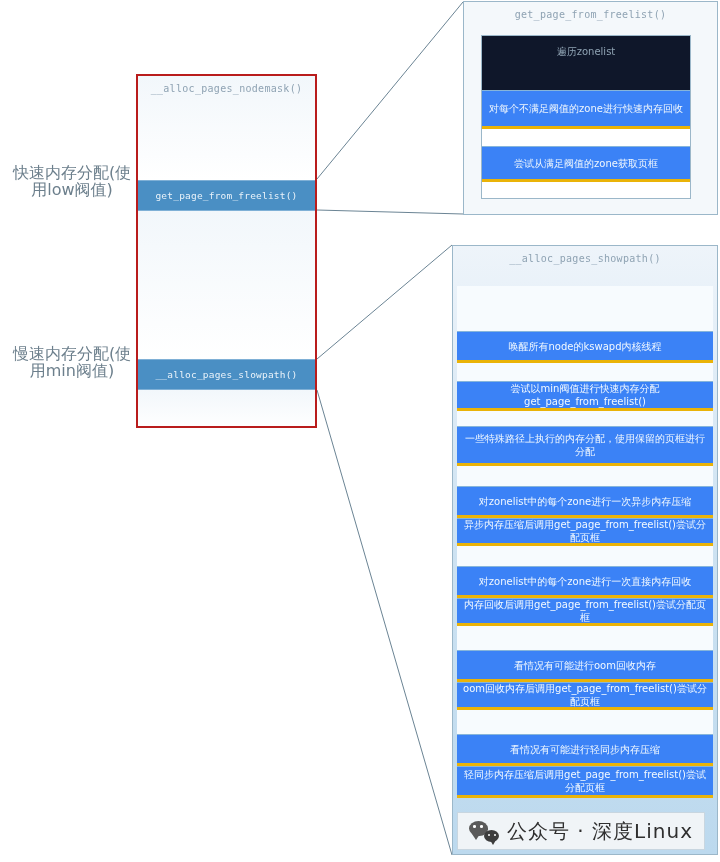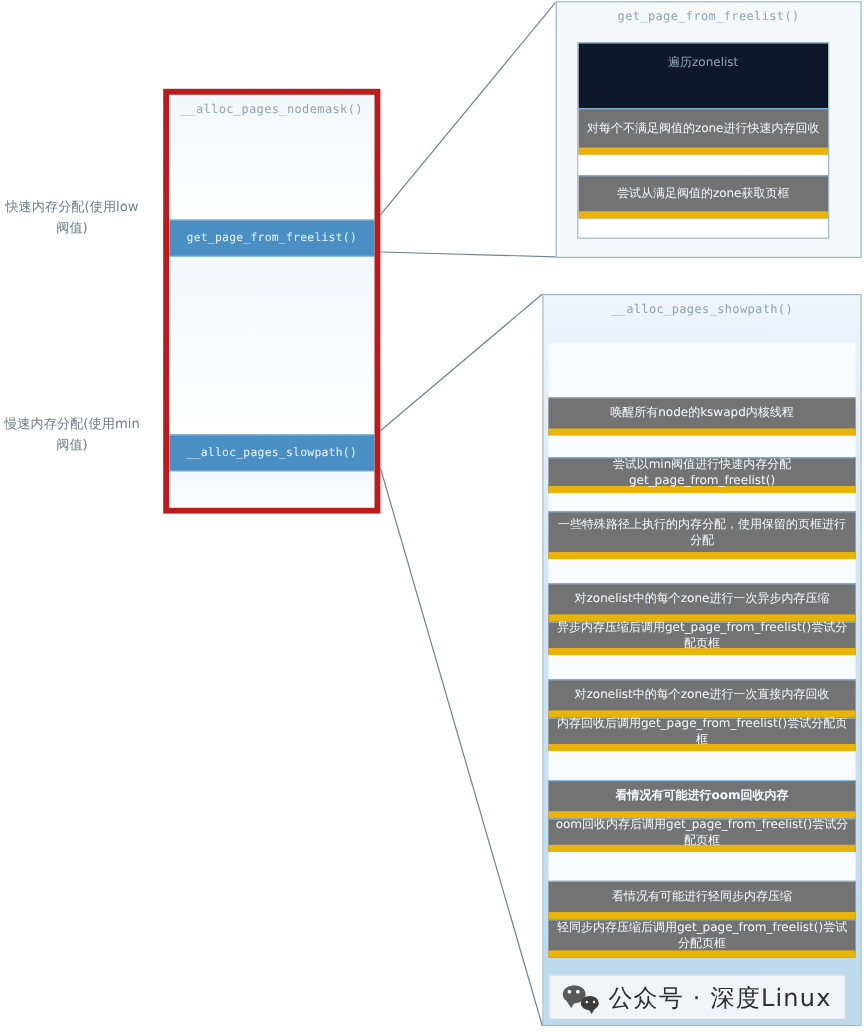--- a/index.html
+++ b/index.html
@@ -38,21 +38,21 @@
     color: #8fa3b3;
     font-size: 10px;
     letter-spacing: .3px;
     padding-top: 7px;
     font-family: "DejaVu Sans Mono", "Liberation Mono", monospace;
   }
 
   
   .stack {
     position: absolute;
-    border: 5px solid #b91c1c;
+    border: 2px solid #b91c1c;
     box-sizing: border-box;
     background: #ffffff;
     overflow: hidden;
   }
   .stack-seg {
     box-sizing: border-box;
     width: 100%;
     display: flex;
     align-items: center;
     justify-content: center;
@@ -68,49 +68,50 @@
     letter-spacing: .2px;
     border-top: 1px solid #7fb0d6;
     border-bottom: 1px solid #7fb0d6;
   }
 
   
   .side-label {
     position: absolute;
     width: 120px;
     text-align: center;
-    font-size: 11px;
+    font-size: 16px;
     color: #6c7f8c;
     line-height: 17px;
+    margin-left: 12px;
   }
 
   
   .inner-box {
     position: absolute;
     border: 1px solid #9bb7c9;
     box-sizing: border-box;
     background: #ffffff;
     overflow: hidden;
   }
   .row {
     box-sizing: border-box;
     width: 100%;
     display: flex;
     align-items: center;
     justify-content: center;
     text-align: center;
     padding: 0 6px;
   }
   .row-blue {
-    background: #737373;
+    background: #3b82f6;
     color: #f0f7fd;
     font-size: 10px;
     line-height: 13px;
     border-top: 1px solid #86b5da;
-    border-bottom: 6px solid #eab308;
+    border-bottom: 3px solid #eab308;
   }
   .row-white {
     background: #ffffff;
   }
   .row-pale {
     background: #0f172a;
   }
 
   
   #slowpath-panel {
@@ -265,21 +266,21 @@
       <div class="row row-white" style="height:20px;"></div>
 
       <div class="row row-blue" style="height:32px;">
         <span>对zonelist中的每个zone进行一次直接内存回收</span>
       </div>
       <div class="row row-blue" style="height:28px;">
         <span>内存回收后调用get_page_from_freelist()尝试分配页框</span>
       </div>
       <div class="row row-white" style="height:24px;"></div>
 
-      <div class="row row-blue" style="height:32px;font-weight:bold;">
+      <div class="row row-blue" style="height:32px;">
         <span>看情况有可能进行oom回收内存</span>
       </div>
       <div class="row row-blue" style="height:28px;">
         <span>oom回收内存后调用get_page_from_freelist()尝试分配页框</span>
       </div>
       <div class="row row-white" style="height:24px;"></div>
 
       <div class="row row-blue" style="height:32px;">
         <span>看情况有可能进行轻同步内存压缩</span>
       </div>

